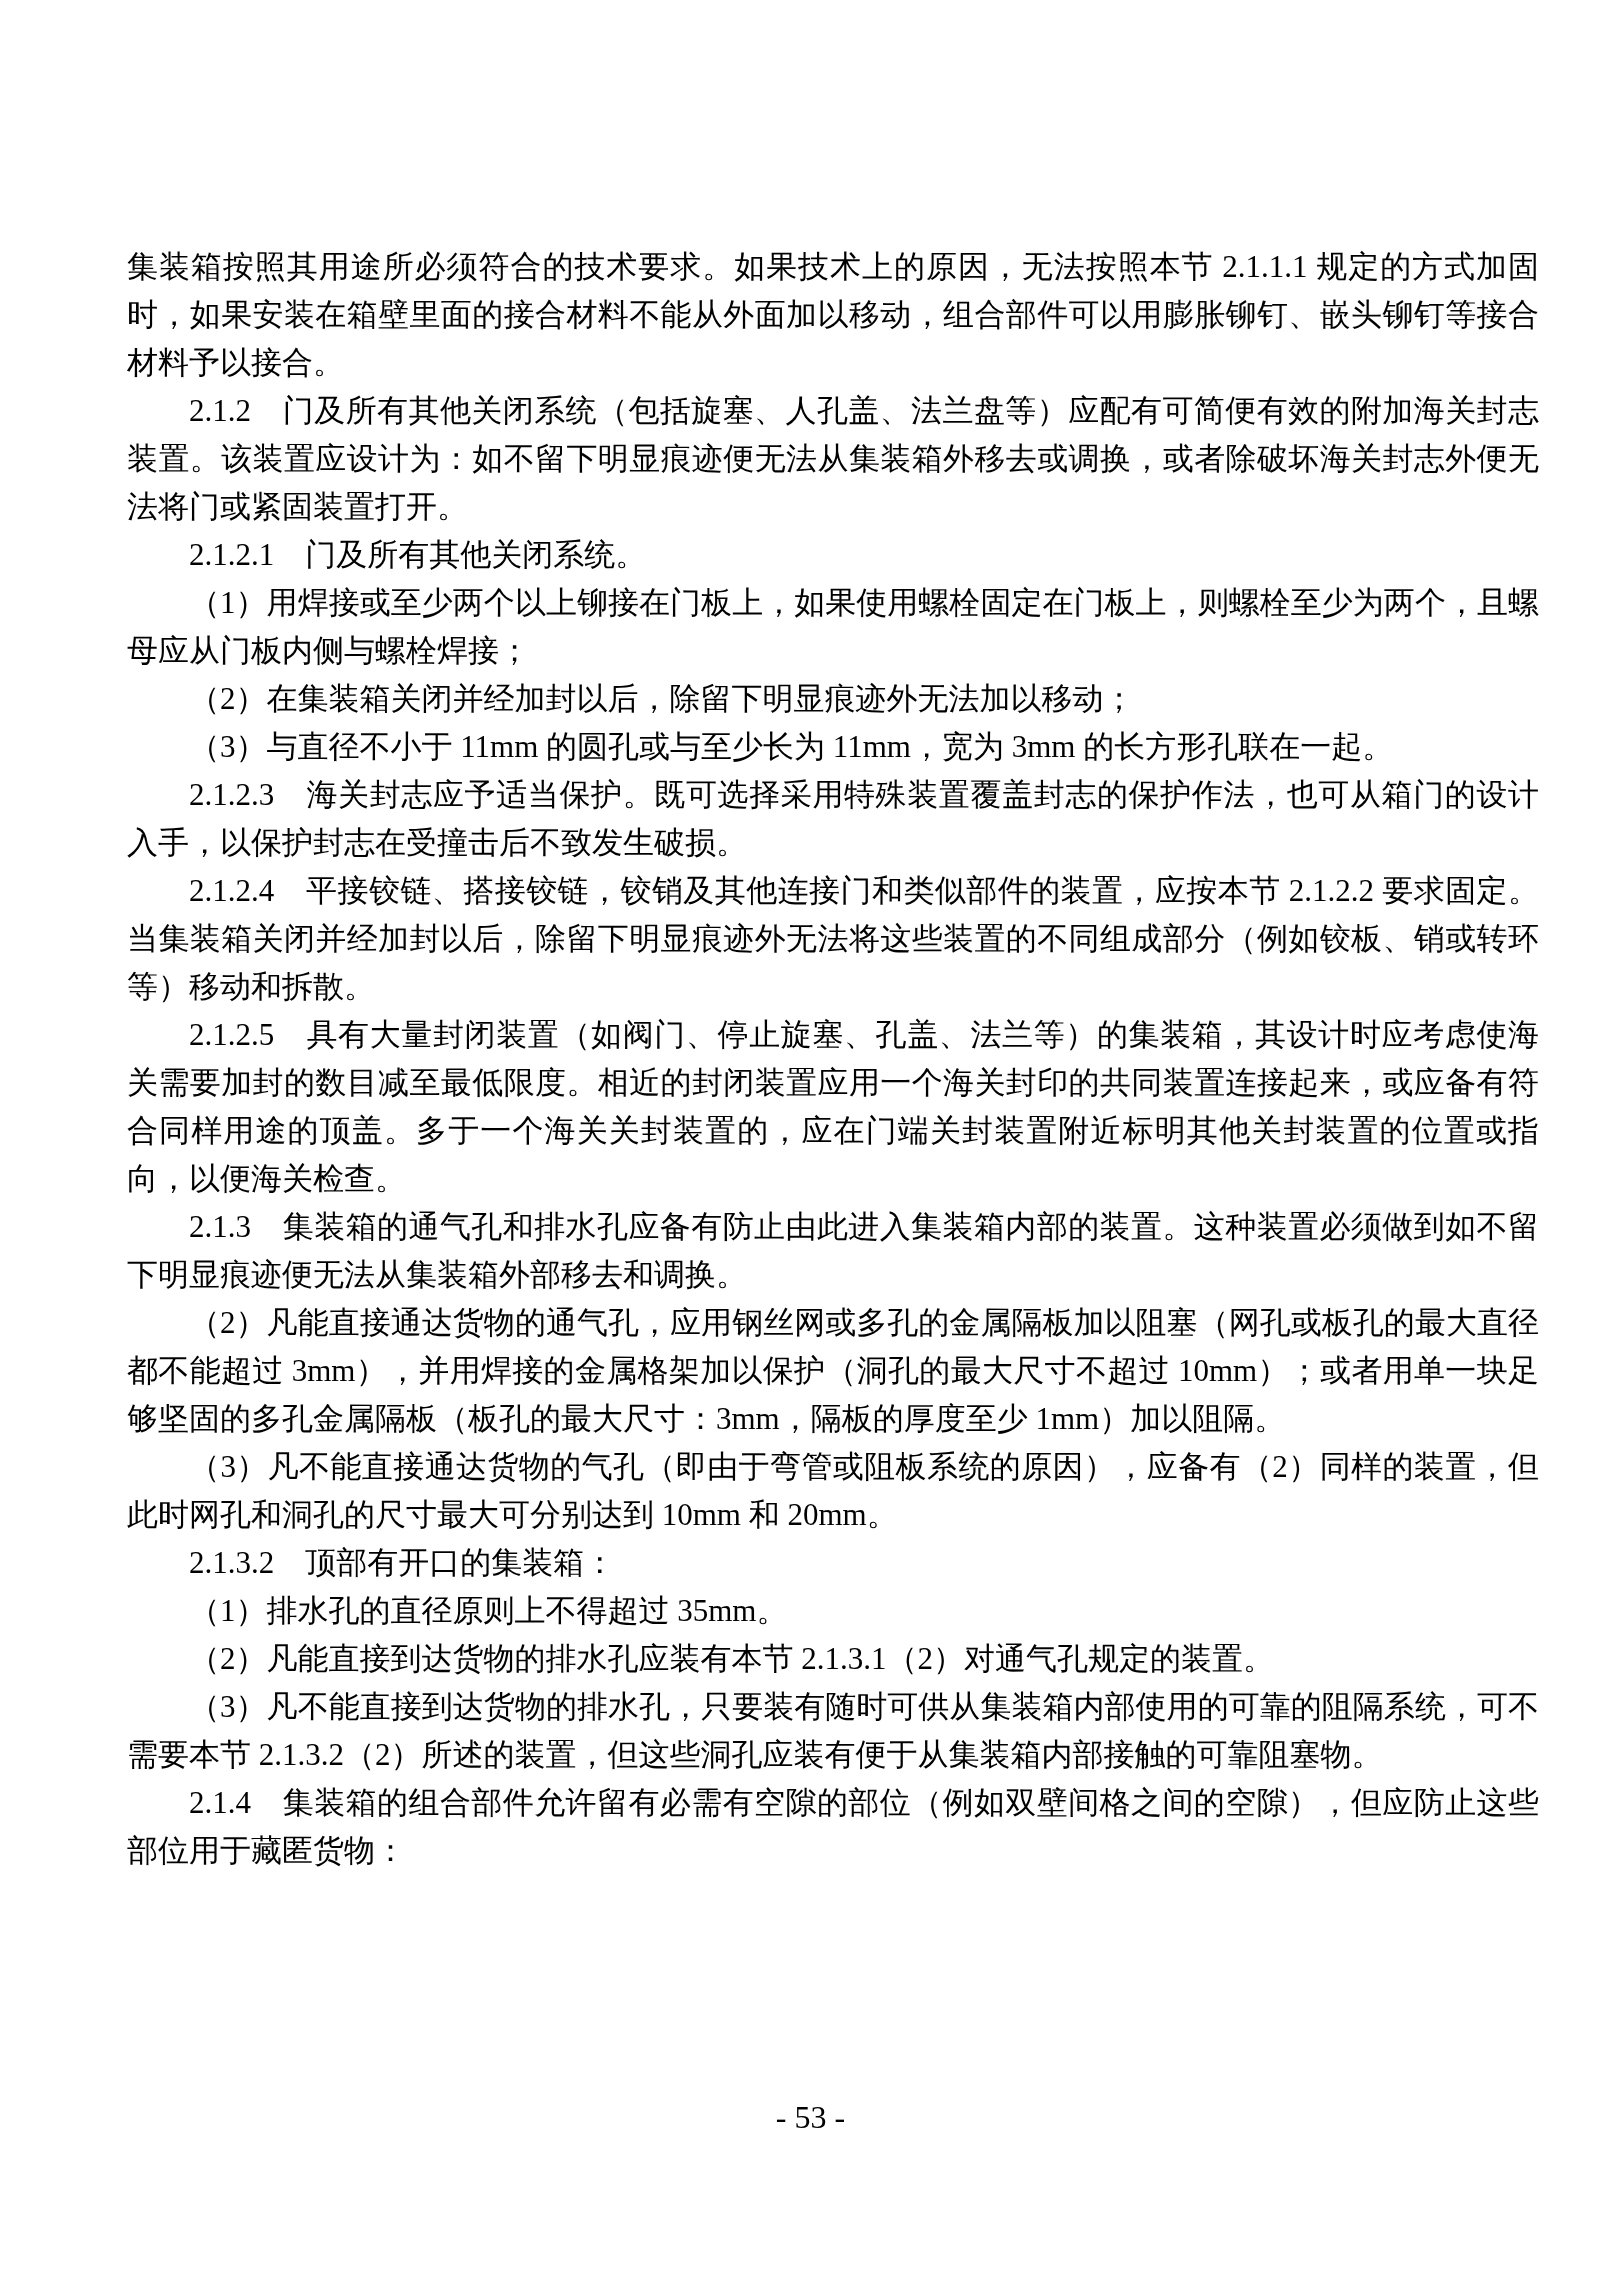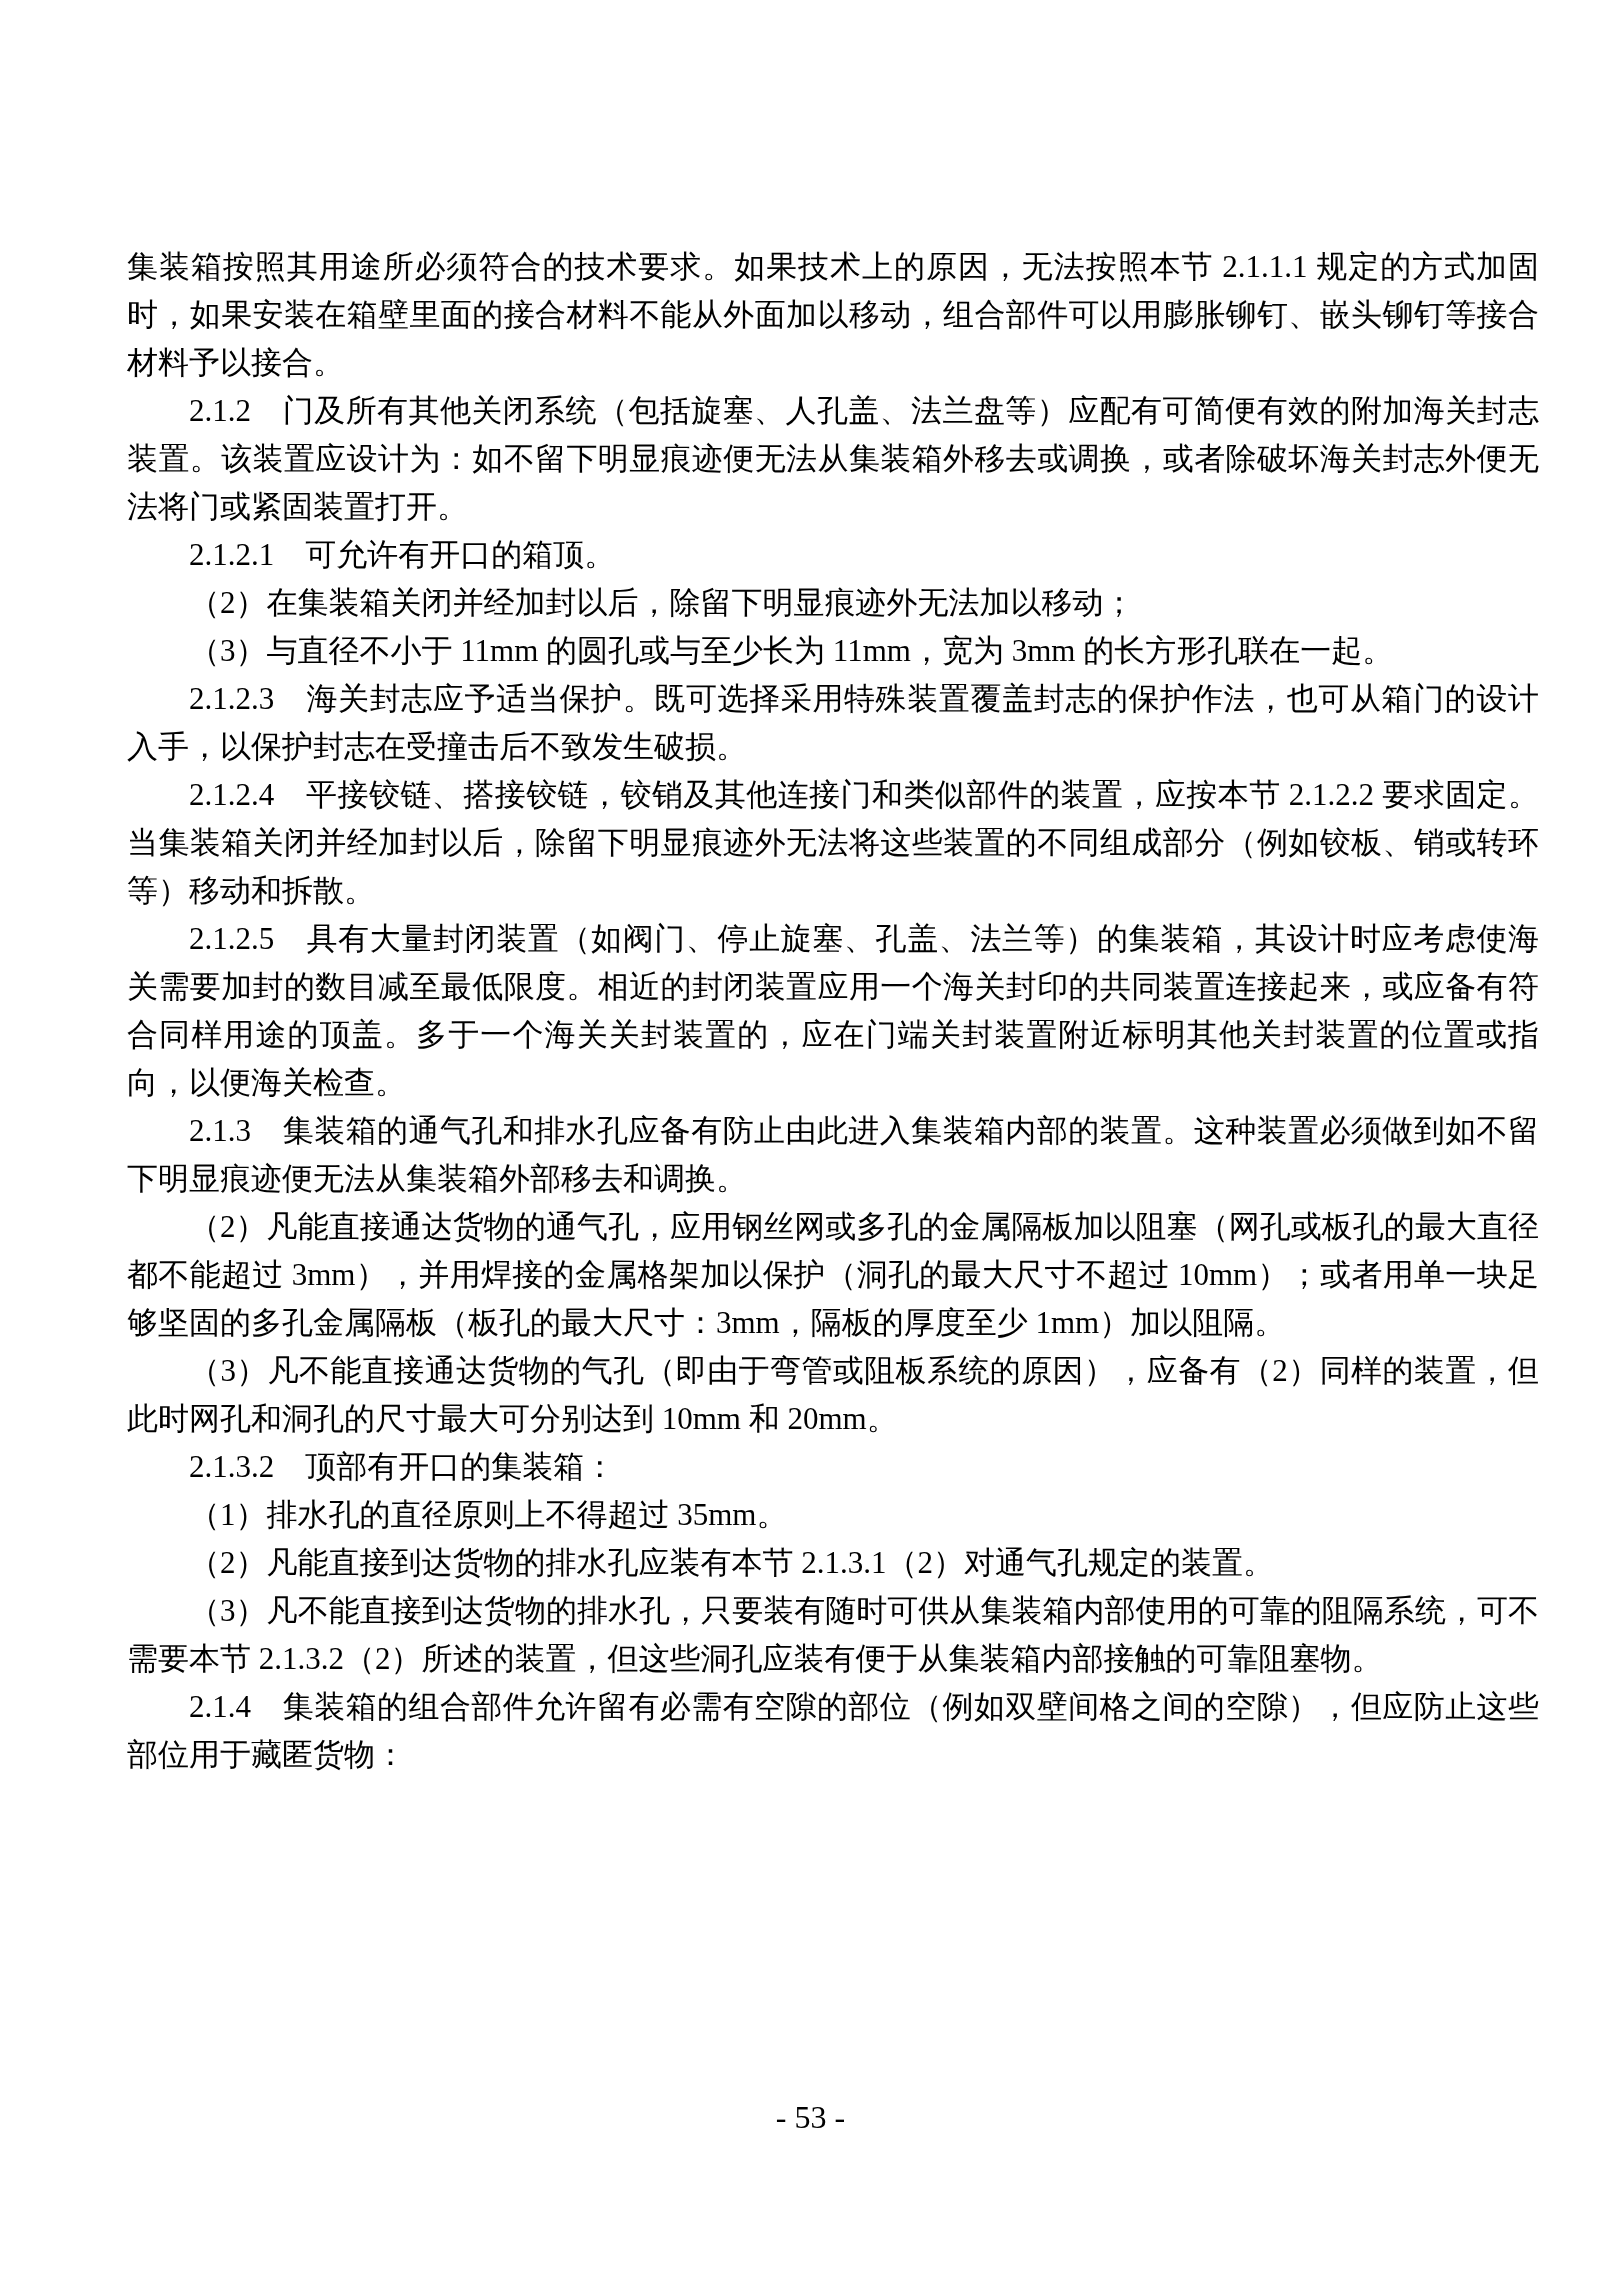--- a/index.html
+++ b/index.html
@@ -45,21 +45,22 @@
     color: #000000;
   }
 </style>
 </head>
 <body>
 
 <div class="page">
   <div class="content">
     <p class="flush">集装箱按照其用途所必须符合的技术要求。如果技术上的原因，无法按照本节 2.1.1.1 规定的方式加固时，如果安装在箱壁里面的接合材料不能从外面加以移动，组合部件可以用膨胀铆钉、嵌头铆钉等接合材料予以接合。</p>
     <p>2.1.2　门及所有其他关闭系统（包括旋塞、人孔盖、法兰盘等）应配有可简便有效的附加海关封志装置。该装置应设计为：如不留下明显痕迹便无法从集装箱外移去或调换，或者除破坏海关封志外便无法将门或紧固装置打开。</p>
-    <p>2.1.2.1　可允许有开口的箱顶。</p>
+    <p>2.1.2.1　门及所有其他关闭系统。</p>
+    <p>（1）用焊接或至少两个以上铆接在门板上，如果使用螺栓固定在门板上，则螺栓至少为两个，且螺母应从门板内侧与螺栓焊接；</p>
     <p>（2）在集装箱关闭并经加封以后，除留下明显痕迹外无法加以移动；</p>
     <p>（3）与直径不小于 11mm 的圆孔或与至少长为 11mm，宽为 3mm 的长方形孔联在一起。</p>
     <p>2.1.2.3　海关封志应予适当保护。既可选择采用特殊装置覆盖封志的保护作法，也可从箱门的设计入手，以保护封志在受撞击后不致发生破损。</p>
     <p>2.1.2.4　平接铰链、搭接铰链，铰销及其他连接门和类似部件的装置，应按本节 2.1.2.2 要求固定。当集装箱关闭并经加封以后，除留下明显痕迹外无法将这些装置的不同组成部分（例如铰板、销或转环等）移动和拆散。</p>
     <p>2.1.2.5　具有大量封闭装置（如阀门、停止旋塞、孔盖、法兰等）的集装箱，其设计时应考虑使海关需要加封的数目减至最低限度。相近的封闭装置应用一个海关封印的共同装置连接起来，或应备有符合同样用途的顶盖。多于一个海关关封装置的，应在门端关封装置附近标明其他关封装置的位置或指向，以便海关检查。</p>
     <p>2.1.3　集装箱的通气孔和排水孔应备有防止由此进入集装箱内部的装置。这种装置必须做到如不留下明显痕迹便无法从集装箱外部移去和调换。</p>
     <p>（2）凡能直接通达货物的通气孔，应用钢丝网或多孔的金属隔板加以阻塞（网孔或板孔的最大直径都不能超过 3mm），并用焊接的金属格架加以保护（洞孔的最大尺寸不超过 10mm）；或者用单一块足够坚固的多孔金属隔板（板孔的最大尺寸：3mm，隔板的厚度至少 1mm）加以阻隔。</p>
     <p>（3）凡不能直接通达货物的气孔（即由于弯管或阻板系统的原因），应备有（2）同样的装置，但此时网孔和洞孔的尺寸最大可分别达到 10mm 和 20mm。</p>
     <p>2.1.3.2　顶部有开口的集装箱：</p>
     <p>（1）排水孔的直径原则上不得超过 35mm。</p>

